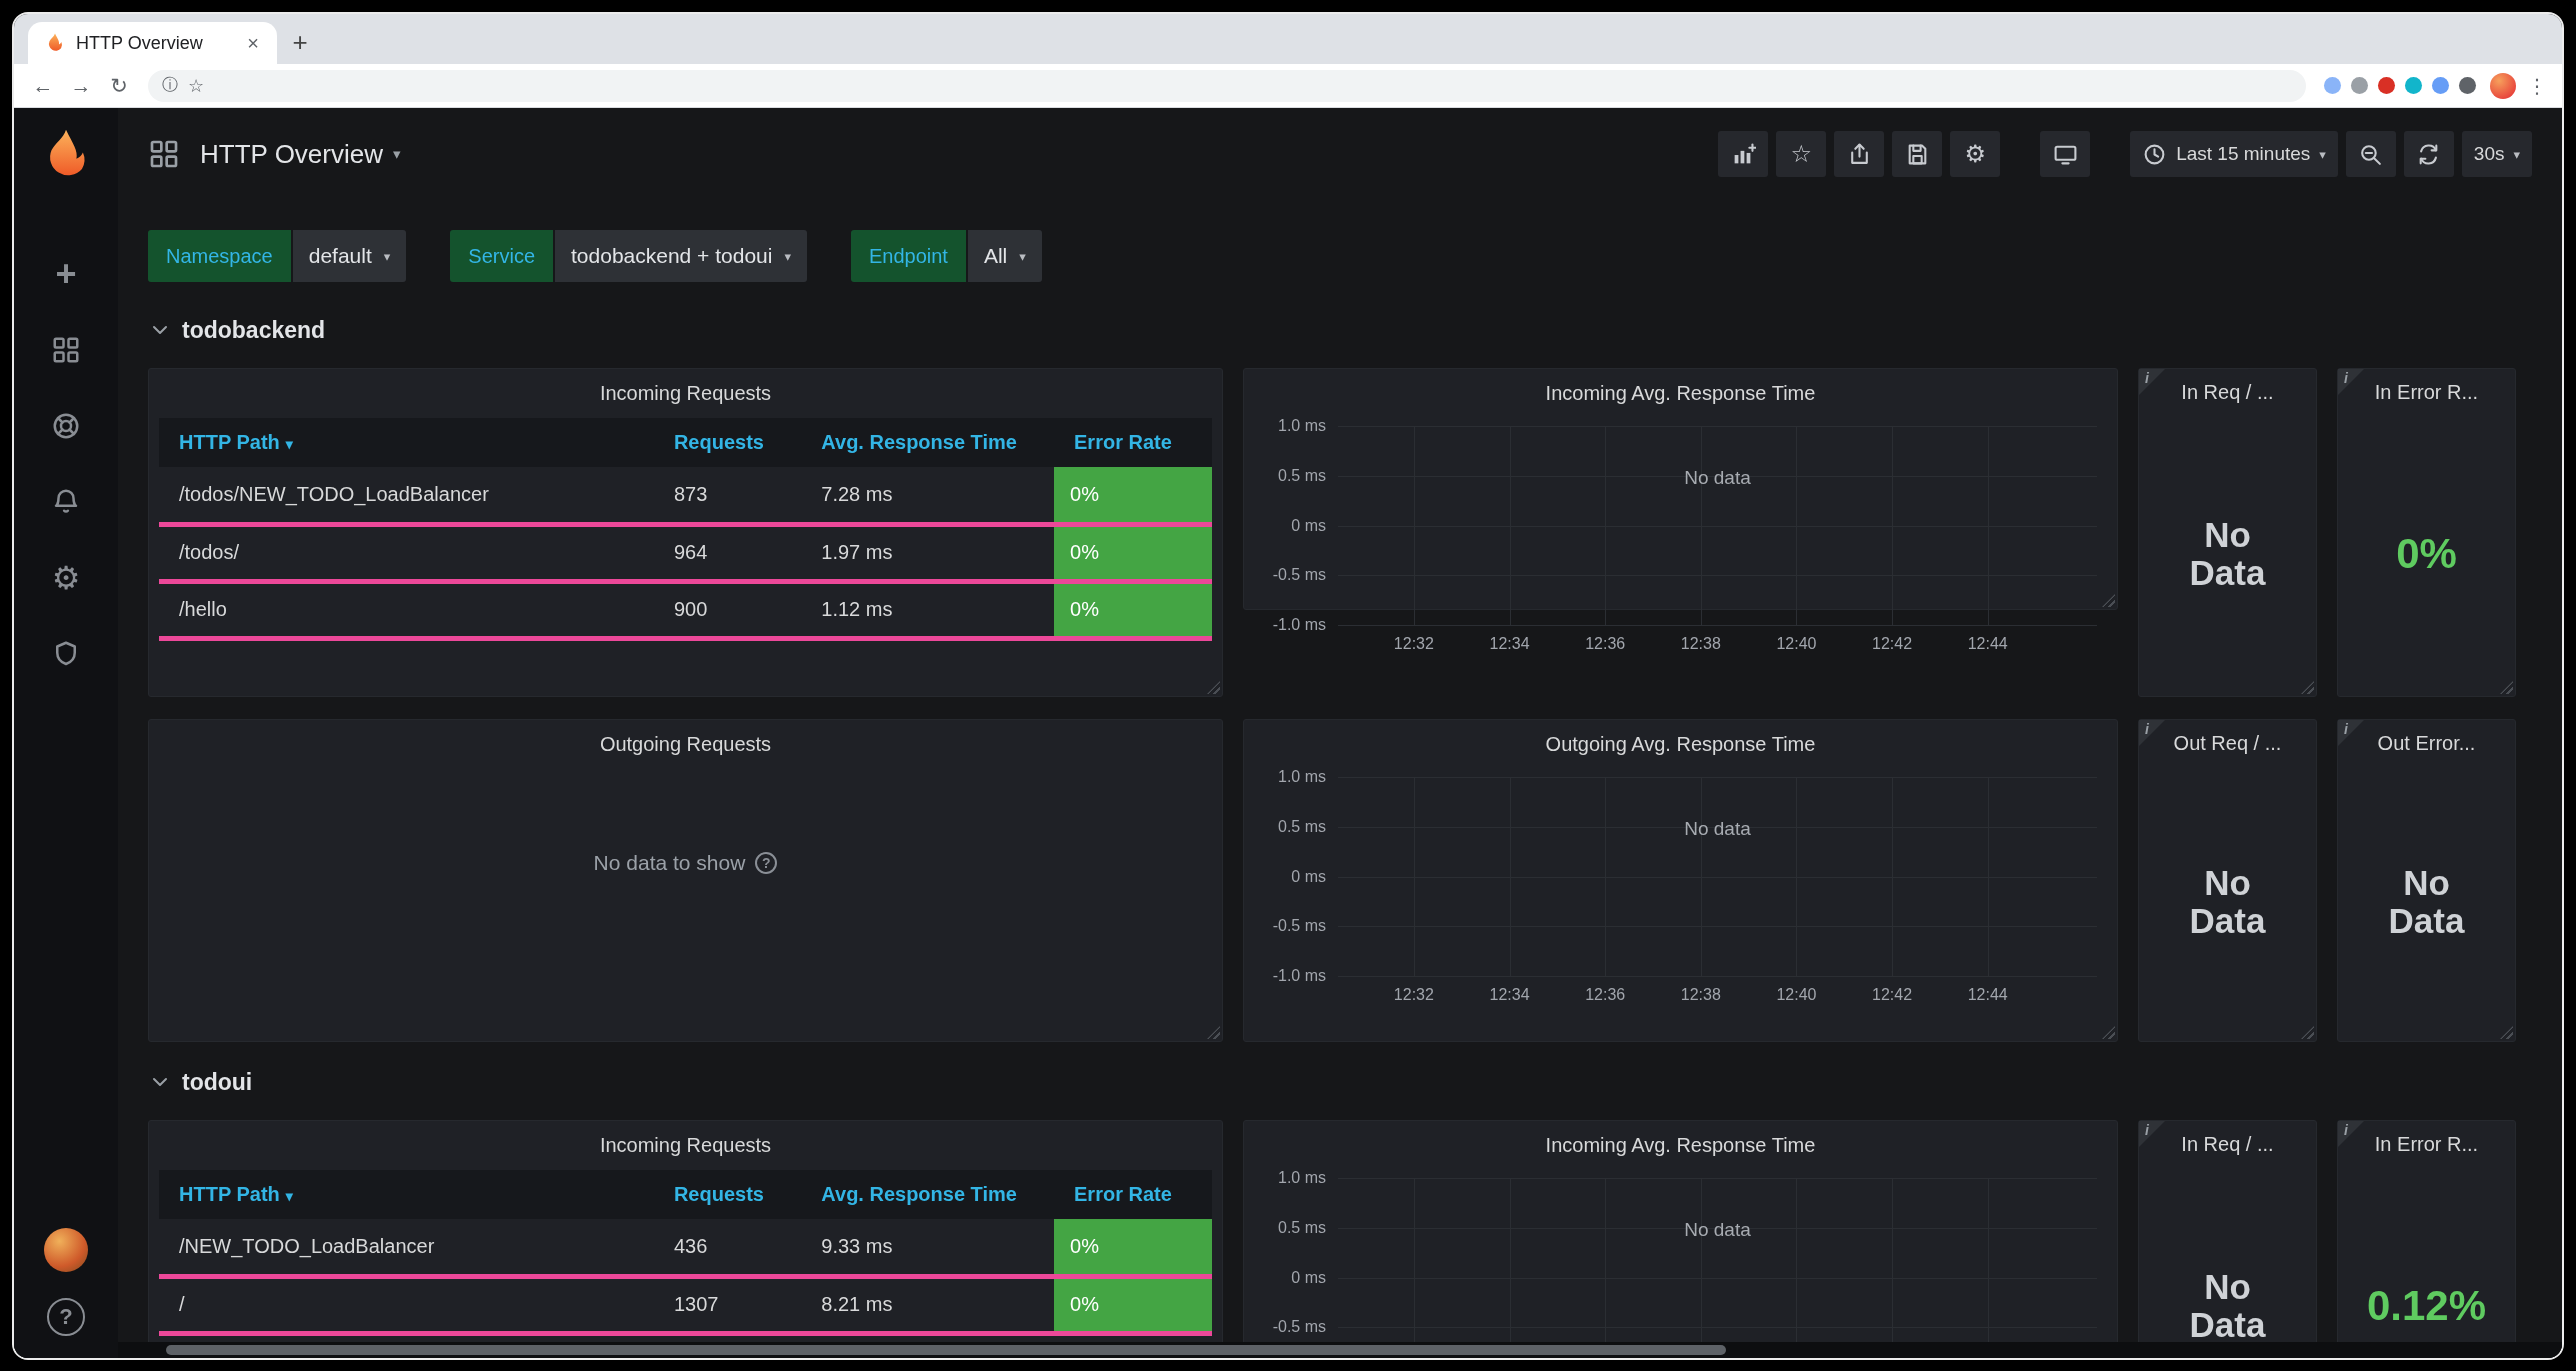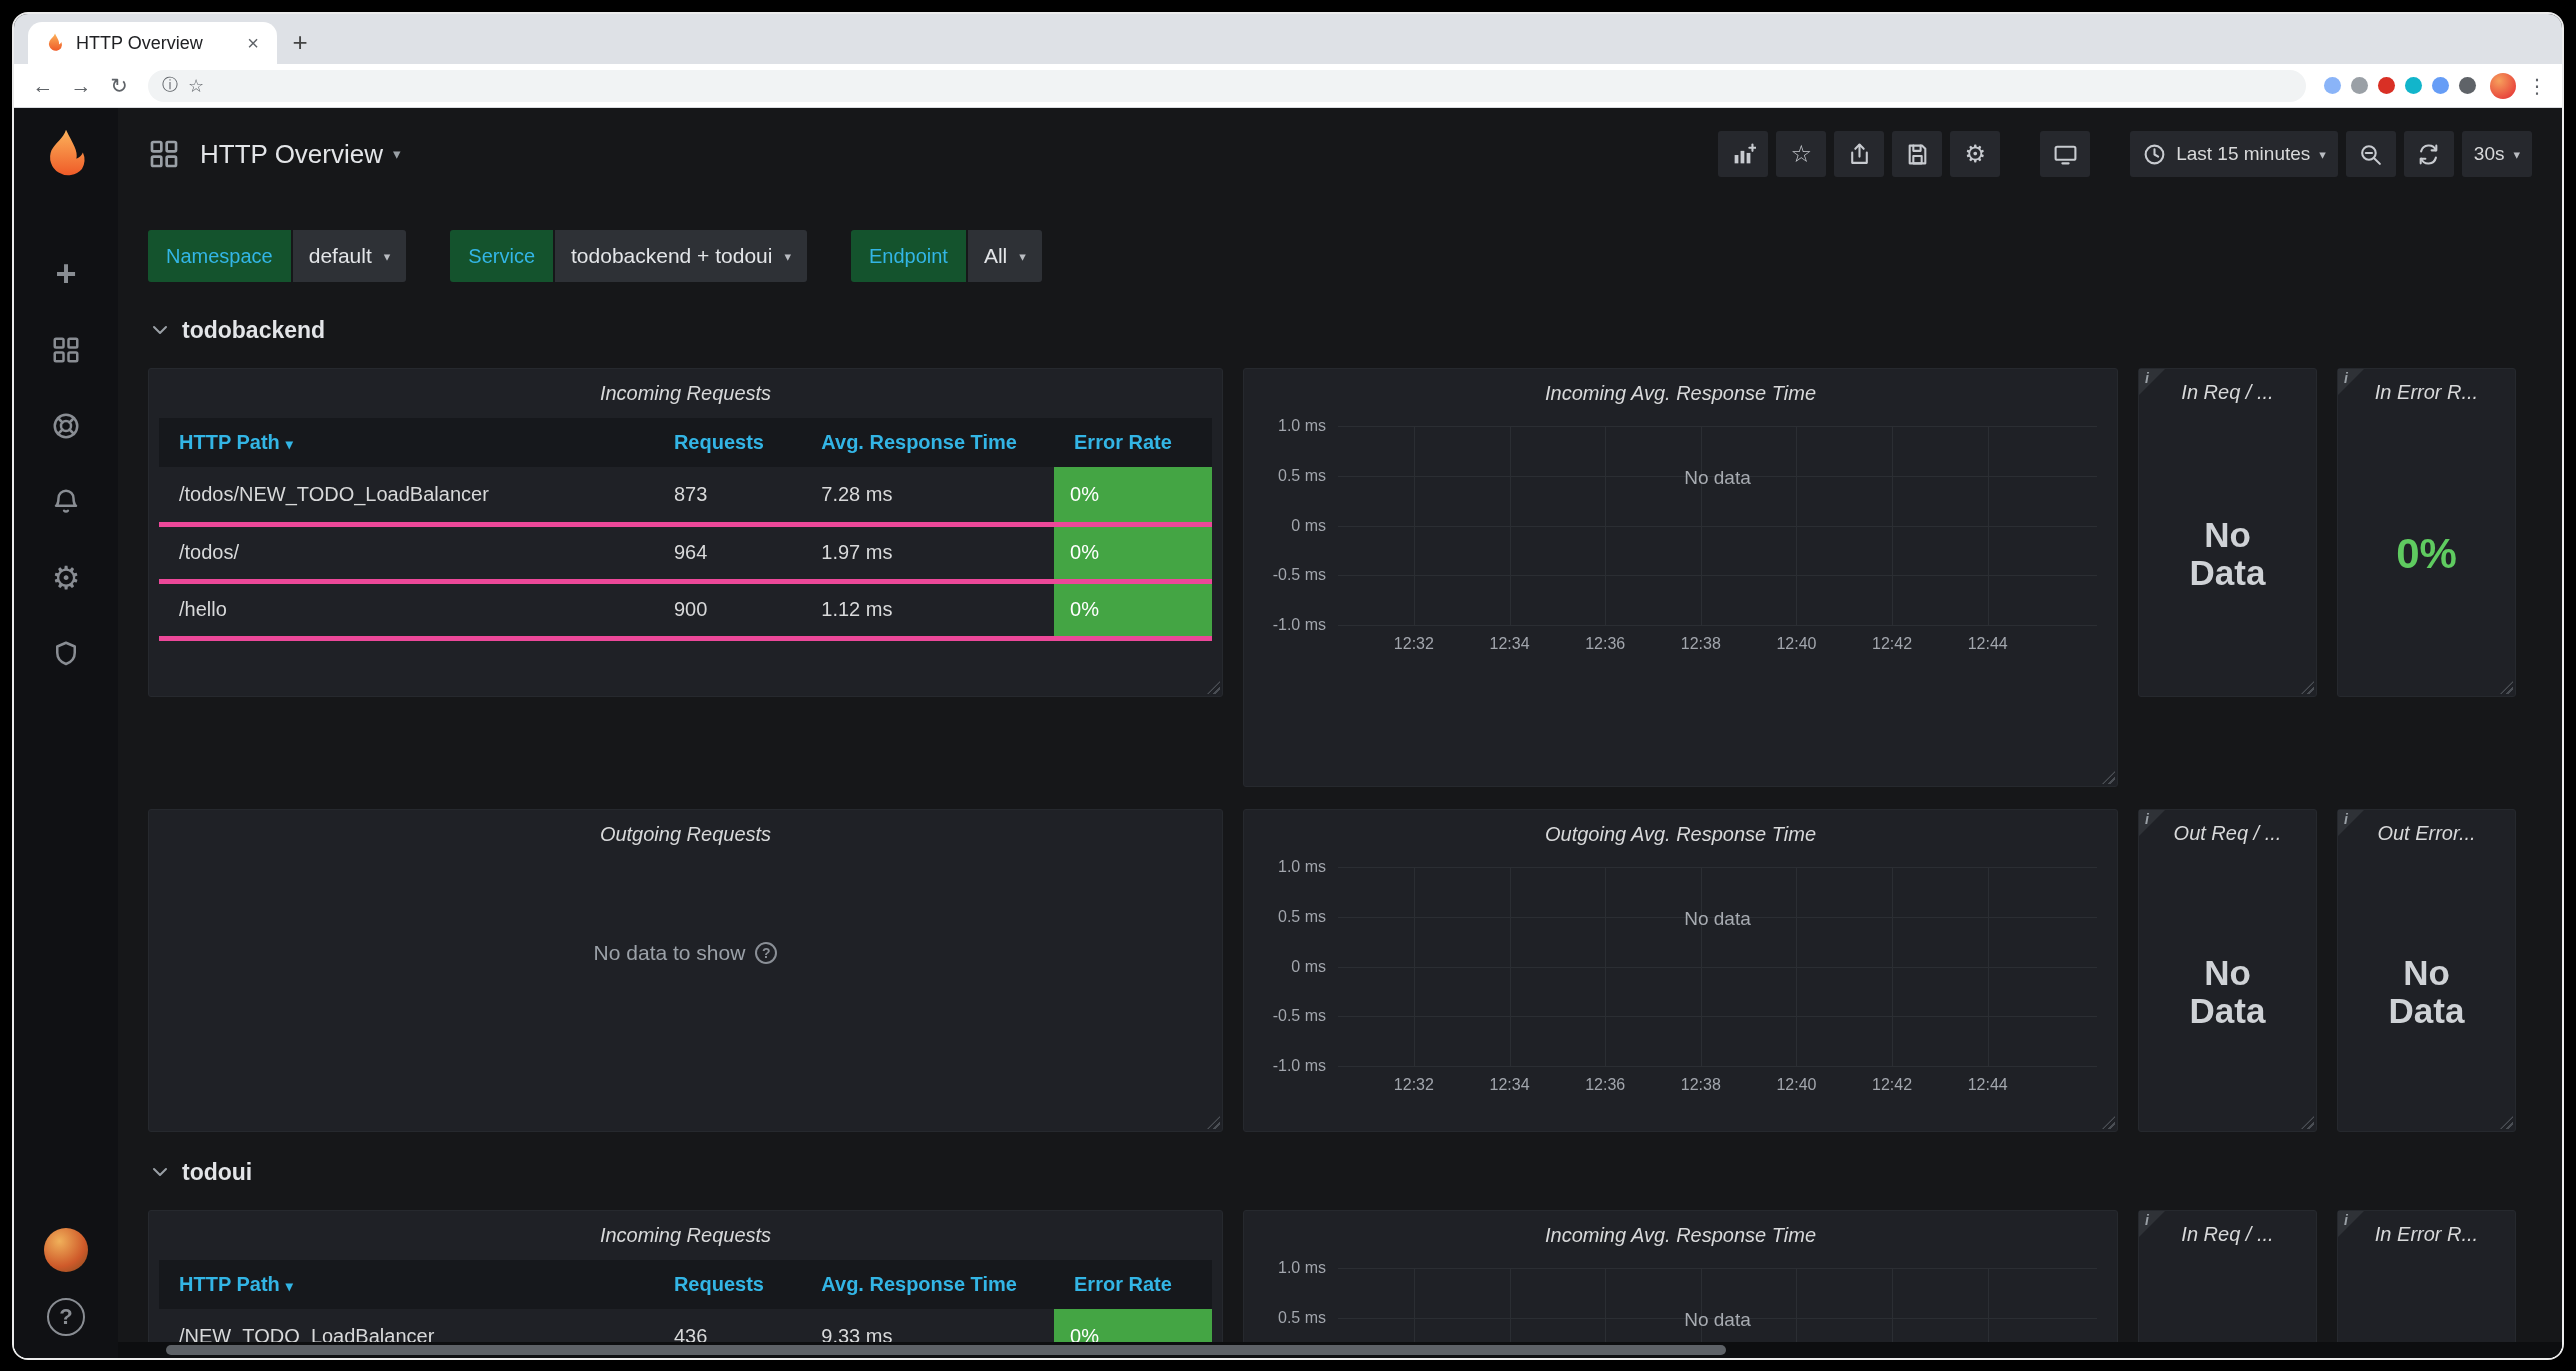--- a/index.html
+++ b/index.html
@@ -84,24 +84,24 @@
   .section-header { display:flex; align-items:center; gap:10px; margin:0 0 20px; height:36px; color:#e3e5e8; }
   .section-header svg { width:24px; height:24px; color:#9aa0a6; }
   .section-title { font-size:23px; font-weight:700; }
 
   .panel-row { display:flex; gap:20px; margin-bottom:22px; }
   .panel { background:#1f2126; border:1px solid #26292e; border-radius:3px; position:relative; }
   .panel::after { content:""; position:absolute; right:2px; bottom:2px; width:13px; height:13px;
     background:repeating-linear-gradient(135deg, transparent 0 3px, #4a4e54 3px 5px);
     clip-path:polygon(100% 0, 100% 100%, 0 100%); }
   .panel-title { text-align:center; font-size:20px; color:#d8d9da; font-weight:500; padding:13px 10px 7px;
-    white-space:nowrap; overflow:hidden;font-style:italic; }
+    white-space:nowrap; overflow:hidden; }
 
   .p-table { width:1075px; height:329px; }
-  .p-graph { width:875px; height:419px; }
+  .p-graph { width:875px; height:242px; }
   .p-stat  { width:179px;  height:329px; display:flex; flex-direction:column; }
   .row2 .p-table, .row2 .p-graph, .row2 .p-stat { height:323px; }
 
   
   .gtable-wrap { padding:6px 10px 0; }
   table.gtable { width:100%; border-collapse:collapse; table-layout:fixed; }
   .gtable th { background:#16181c; color:#33b5e5; font-size:20px; font-weight:600; text-align:left;
     padding:13px 8px 13px 20px; white-space:nowrap; overflow:hidden; }
   .gtable td { color:#d8d9da; font-size:20px; padding:0 8px 0 20px; height:57px;
     border-bottom:5px solid #ec4899; white-space:nowrap; overflow:hidden; }

